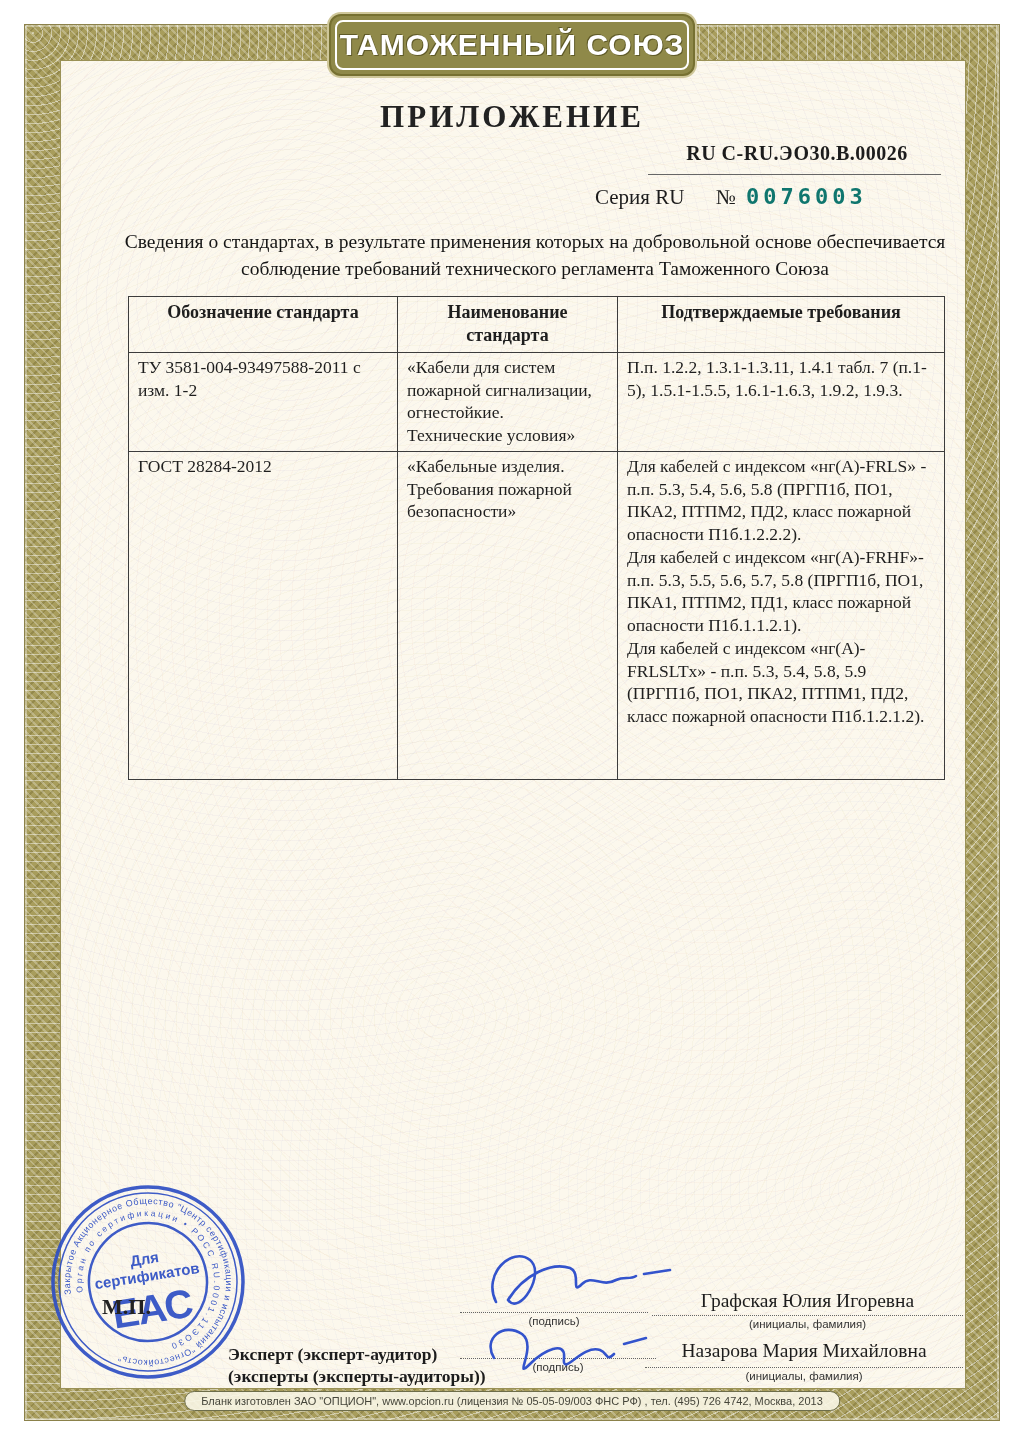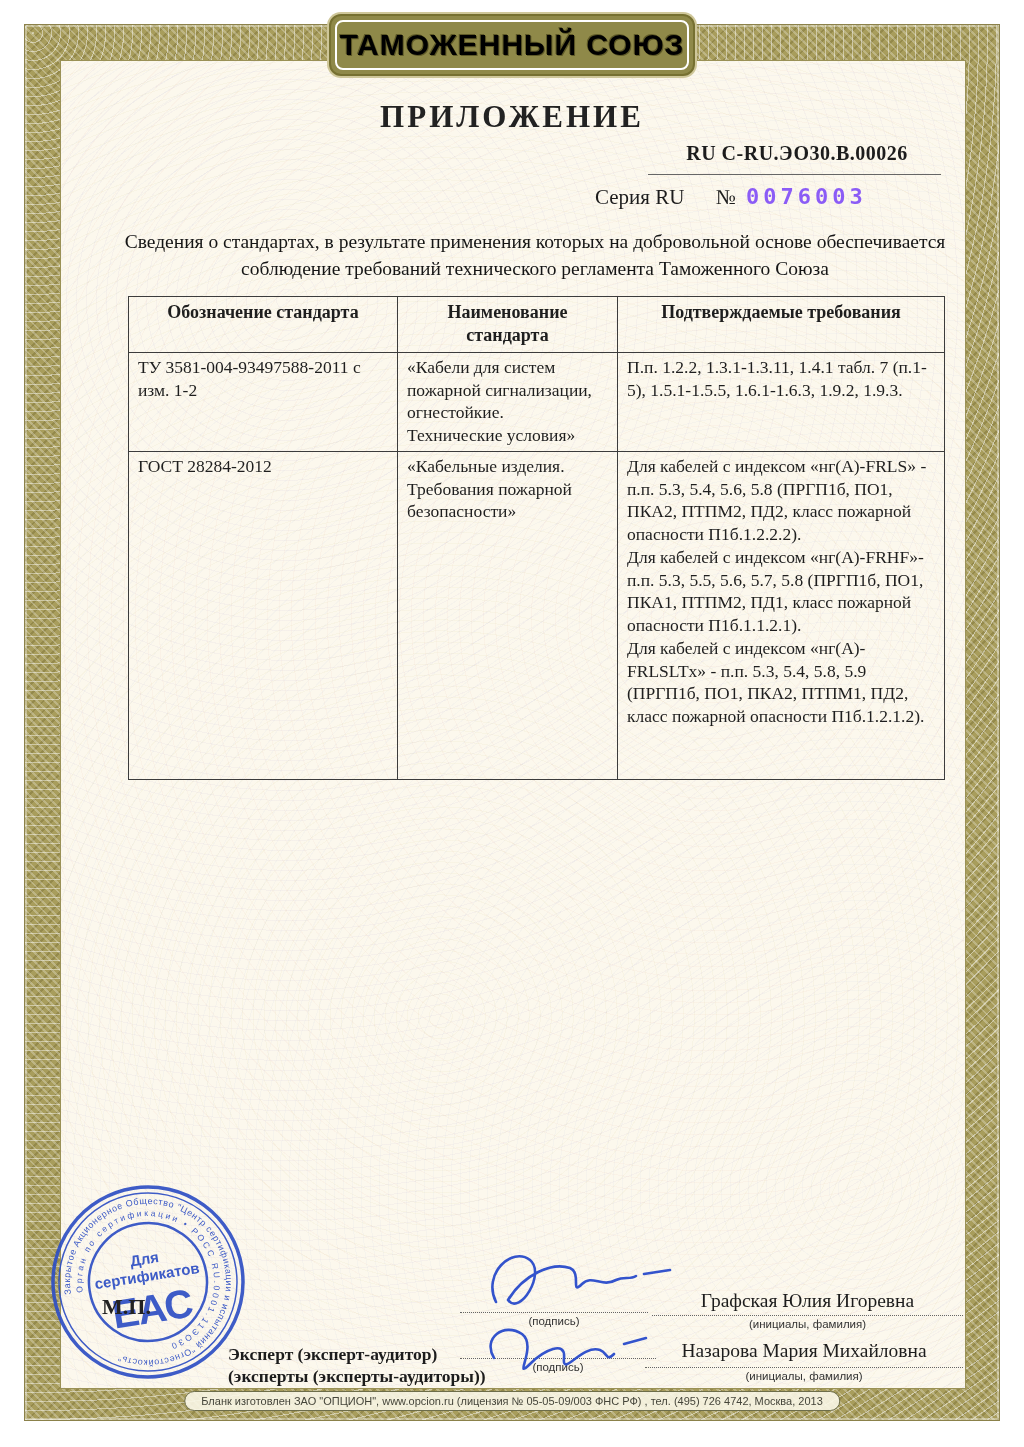--- a/index.html
+++ b/index.html
@@ -35,35 +35,35 @@
     position:absolute;top:14px;left:50%;transform:translateX(-50%);
     width:362px;height:58px;background:#8f8949;border:2px solid #767031;
     border-radius:12px;box-shadow:0 0 0 2px #cfc79a;
   }
   .banner::before{
     content:"";position:absolute;inset:4px;border:2.5px solid #ffffff;border-radius:8px;
   }
   .banner-text{
     position:absolute;inset:0;display:flex;align-items:center;justify-content:center;
     font-family:"Liberation Sans", sans-serif;font-weight:bold;font-size:30px;
-    color:#000000;letter-spacing:1px;text-shadow:1px 1px 0 #5f5a28, -1px -1px 0 #5f5a28;
+    color:#ffffff;letter-spacing:1px;text-shadow:1px 1px 0 #5f5a28, -1px -1px 0 #5f5a28;
   }
   .doc-title{
     position:absolute;top:99px;left:0;width:100%;text-align:center;
     font-size:31px;font-weight:bold;letter-spacing:3px;color:#222;
   }
   .cert-line{position:absolute;top:149px;left:229px;font-size:21px;font-weight:bold;letter-spacing:.5px;}
   .cert-number{position:absolute;top:142px;left:652px;width:290px;text-align:center;font-size:20px;font-weight:bold;letter-spacing:.5px;}
   .cert-underline{position:absolute;top:150px;left:648px;width:293px;height:24px;border-bottom:1.5px solid #666;}
   .series-label{position:absolute;top:185px;left:595px;font-size:21px;}
   .series-no-sign{position:absolute;top:185px;left:716px;font-size:21px;}
   .series-number{
     position:absolute;top:184px;left:746px;
     font-family:"DejaVu Sans Mono", monospace;font-weight:bold;font-size:22px;
-    color:#8b5cf6;letter-spacing:4px;
+    color:#0f766e;letter-spacing:4px;
   }
   .intro{
     position:absolute;top:229px;left:110px;width:850px;text-align:center;
     font-weight:normal;font-size:19.5px;line-height:1.38;color:#151515;
   }
   .std-table{
     position:absolute;top:296px;left:128px;width:816px;
     border-collapse:collapse;font-size:17.5px;line-height:1.3;color:#1e1e1e;
     table-layout:fixed;
   }

